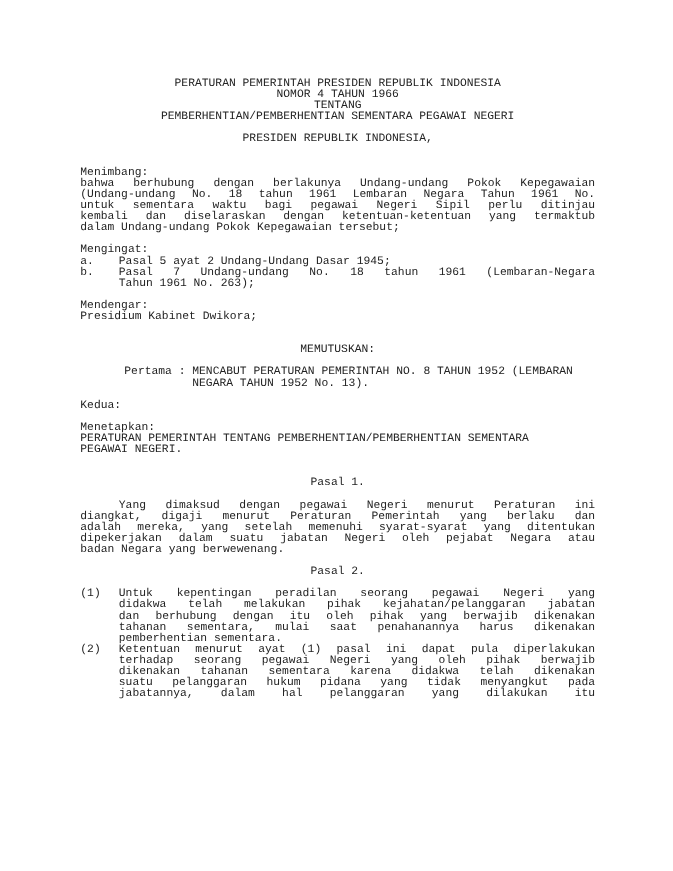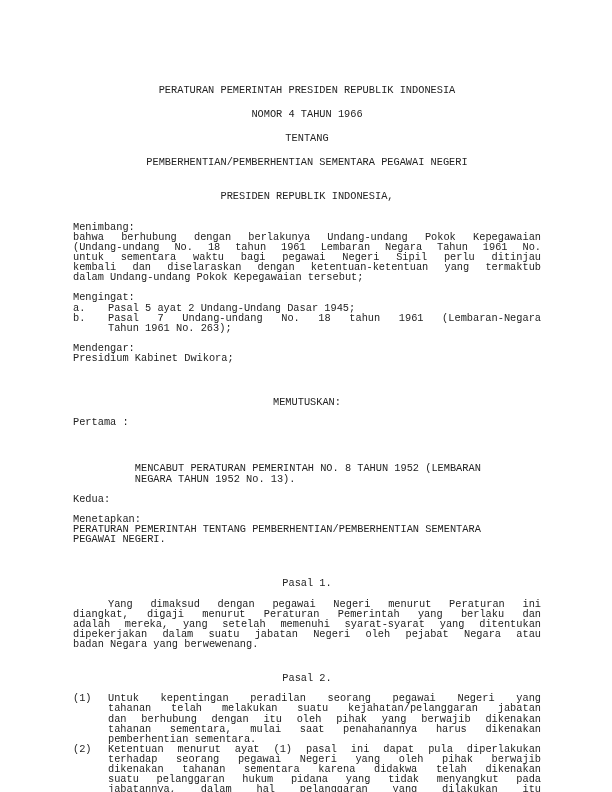--- a/index.html
+++ b/index.html
@@ -2,28 +2,28 @@
 <html><head>
   <meta charset="utf-8">
   <style>
     html, body { margin: 0; padding: 0; background: #ffffff; }
     body { width: 612px; height: 792px; position: relative; overflow: hidden; }
     .page {
       position: absolute; left: 73px; top: 71px; width: 468px;
       font-family: "Liberation Mono", "DejaVu Sans Mono", monospace;
       font-size: 10.3px; line-height: 10.1px; color: #222;
     }
-    .center { text-align: center; white-space: pre; margin-top: 14px; }
+    .center { text-align: center; white-space: pre; }
     .gap { height: 10.1px; }
     .item { display: flex; }
     .item .marker { width: 35px; flex: none; }
     .item .body { flex: 1; text-align: justify; }
     .hang { display: flex; }
-    .hang .lbl { white-space: pre; flex: none; }
-    .hang .txt { flex: 1; margin-top: 46px; }
+    .hang .lbl { white-space: pre; flex: none; margin-left: 40px; }
+    .hang .txt { flex: 1; }
     .indent-first { text-indent: 35px; }
     .just-lines span { display: block; text-align: justify; text-align-last: justify; }
     .just-lines span.last { text-align-last: left; }
   </style>
 </head>
 <body>
 
 <div class="page">
 
   <div class="center">PERATURAN PEMERINTAH PRESIDEN REPUBLIK INDONESIA</div>
@@ -98,21 +98,21 @@
   </div>
   <div class="gap"></div>
 
   <div class="center">Pasal 2.</div>
   <div class="gap"></div>
 
   <div class="item">
     <span class="marker">(1)</span>
     <div class="body just-lines">
       <span>Untuk kepentingan peradilan seorang pegawai Negeri yang</span>
-      <span>tahanan telah melakukan suatu kejahatan/pelanggaran jabatan</span>
+      <span>didakwa telah melakukan pihak kejahatan/pelanggaran jabatan</span>
       <span>dan berhubung dengan itu oleh pihak yang berwajib dikenakan</span>
       <span>tahanan sementara, mulai saat penahanannya harus dikenakan</span>
       <span class="last">pemberhentian sementara.</span>
     </div>
   </div>
   <div class="item">
     <span class="marker">(2)</span>
     <div class="body just-lines">
       <span>Ketentuan menurut ayat (1) pasal ini dapat pula diperlakukan</span>
       <span>terhadap seorang pegawai Negeri yang oleh pihak berwajib</span>

